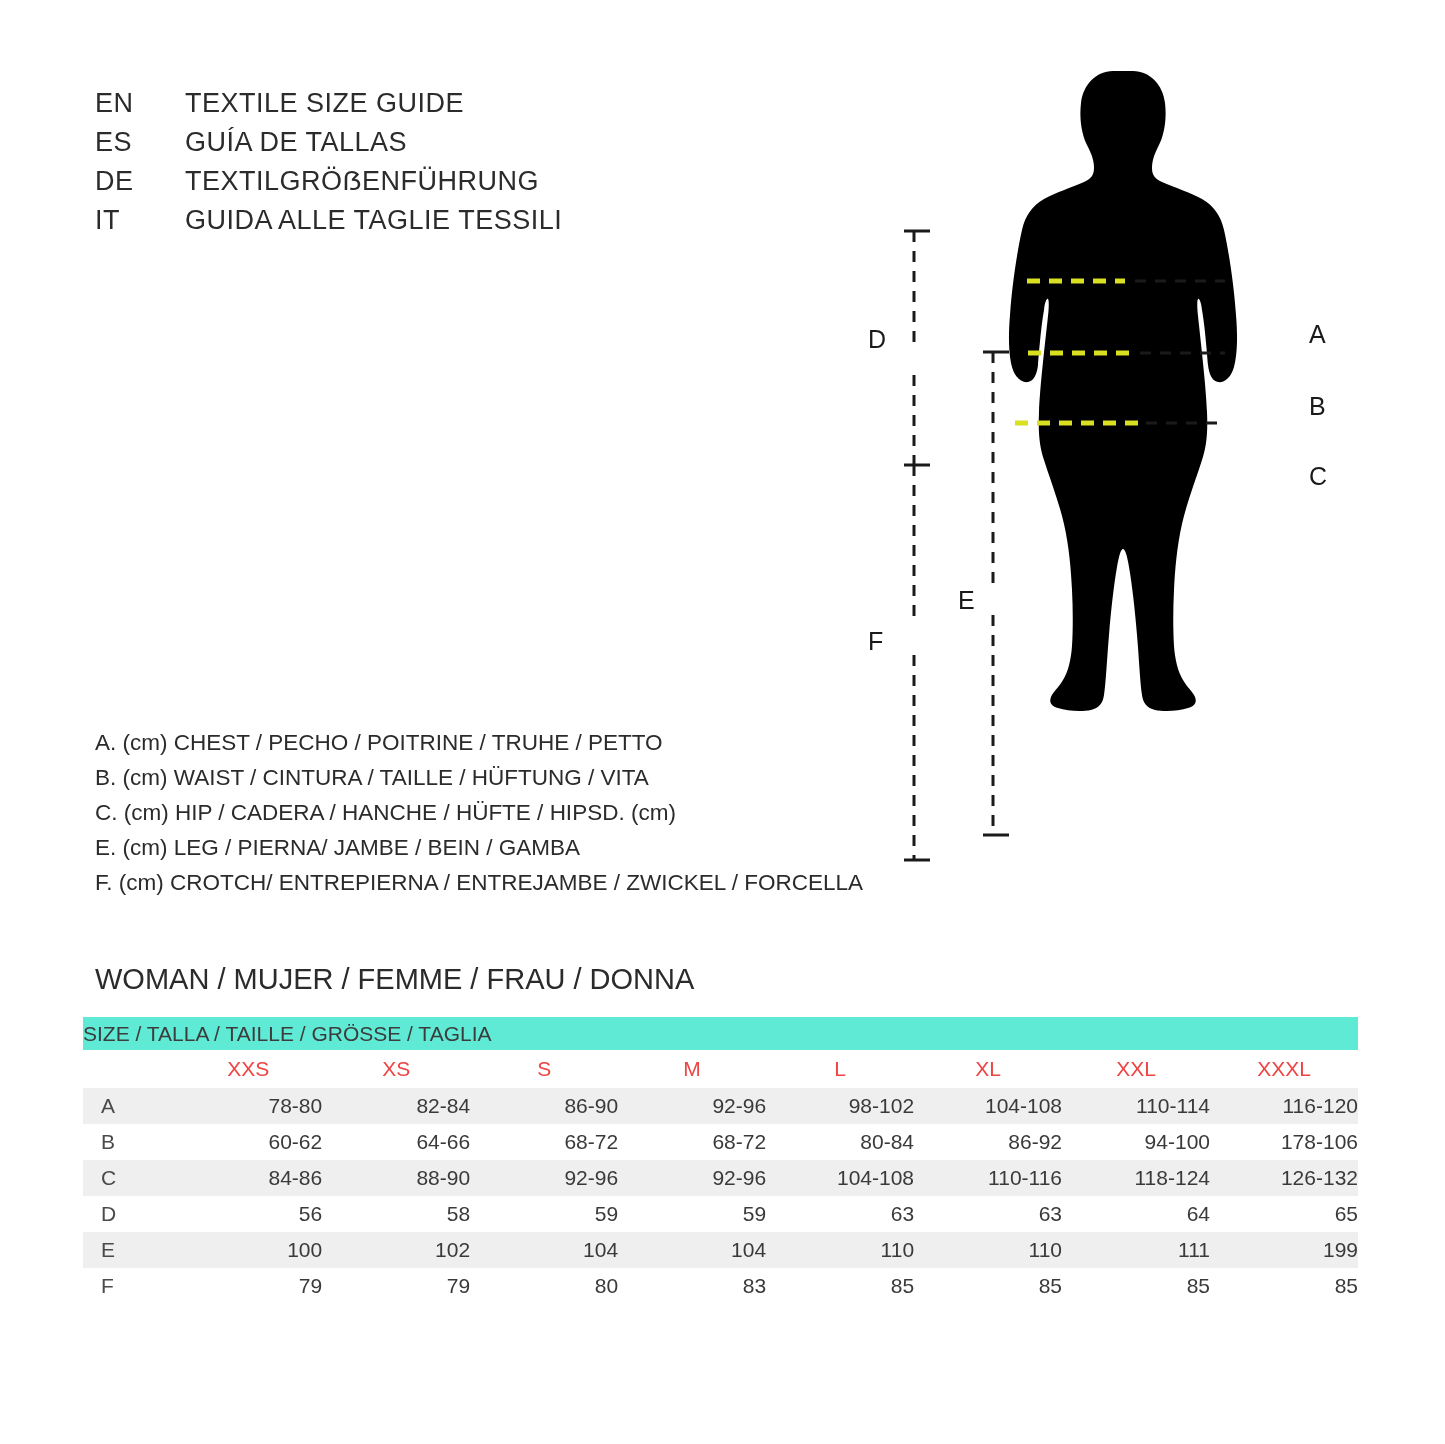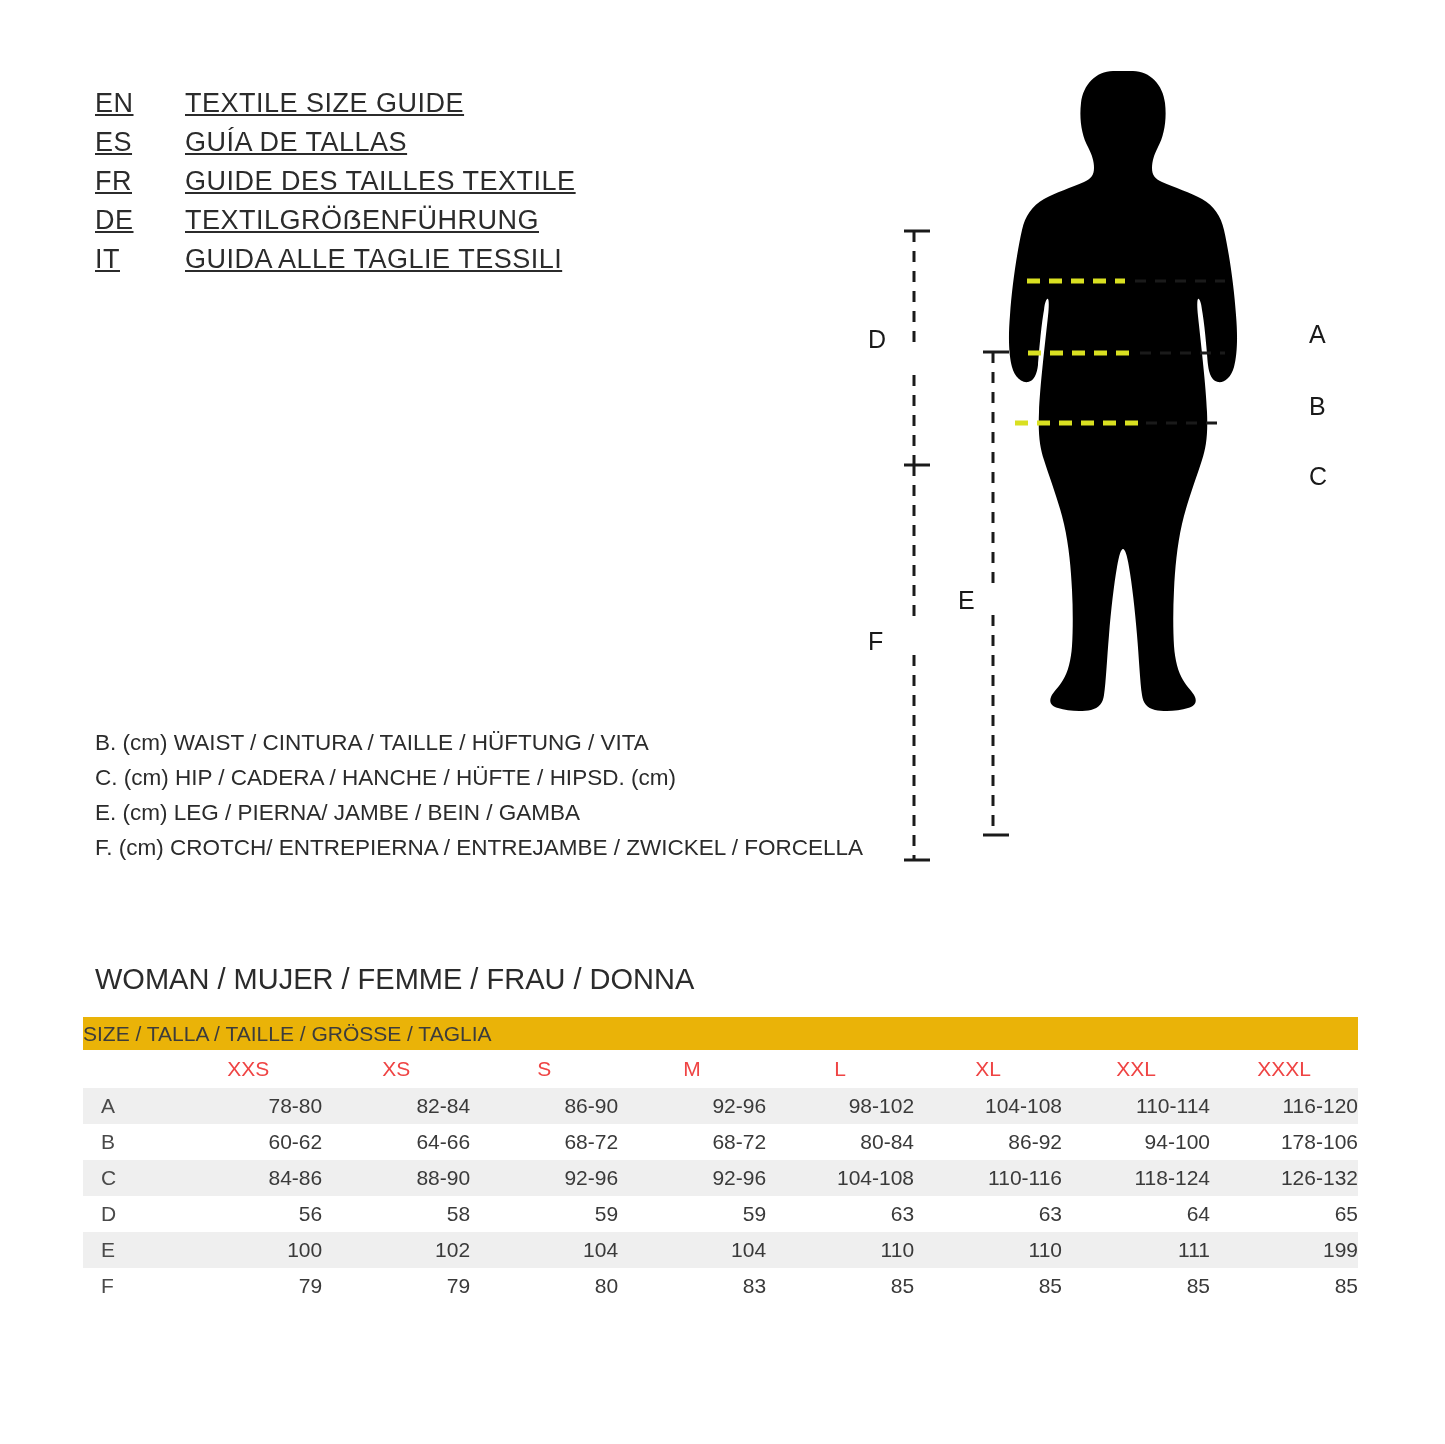--- a/index.html
+++ b/index.html
@@ -27,21 +27,20 @@
     left: 95px;
     top: 88px;
   }
   .title-row {
     display: flex;
     align-items: baseline;
     height: 39px;
     font-size: 27px;
     letter-spacing: 0.5px;
     color: #2b2b2b;
-    text-decoration: underline;
   }
   .title-lang {
     width: 90px;
     flex: 0 0 90px;
   }
   .title-text {
     white-space: nowrap;
   }
 
   
@@ -77,21 +76,21 @@
     border-collapse: collapse;
     width: 100%;
     font-size: 21px;
     color: #3a3a3a;
   }
   table.size-table td, table.size-table th {
     padding: 0;
     font-weight: normal;
   }
   .hdr-band td {
-    background: #eab308;
+    background: #5eead4;
     height: 33px;
     text-align: left;
     padding-left: 15px;
     font-size: 21px;
     color: #3c3c3c;
   }
   .col-head td {
     height: 38px;
     text-align: center;
     color: #ef4444;
@@ -137,24 +136,20 @@
 <div class="page">
 
   <div class="titles">
     <div class="title-row">
       <span class="title-lang">EN</span>
       <span class="title-text">TEXTILE SIZE GUIDE</span>
     </div>
     <div class="title-row">
       <span class="title-lang">ES</span>
       <span class="title-text">GUÍA DE TALLAS</span>
-    </div>
-    <div class="title-row">
-      <span class="title-lang">FR</span>
-      <span class="title-text">GUIDE DES TAILLES TEXTILE</span>
     </div>
     <div class="title-row">
       <span class="title-lang">DE</span>
       <span class="title-text">TEXTILGRÖẞENFÜHRUNG</span>
     </div>
     <div class="title-row">
       <span class="title-lang">IT</span>
       <span class="title-text">GUIDA ALLE TAGLIE TESSILI</span>
     </div>
   </div>
@@ -255,20 +250,21 @@
 
     <div style="position:absolute; left:479px; top:265px; font-size:25px;">A</div>
     <div style="position:absolute; left:479px; top:337px; font-size:25px;">B</div>
     <div style="position:absolute; left:479px; top:407px; font-size:25px;">C</div>
     <div style="position:absolute; left:38px; top:270px; font-size:25px;">D</div>
     <div style="position:absolute; left:128px; top:531px; font-size:25px;">E</div>
     <div style="position:absolute; left:38px; top:572px; font-size:25px;">F</div>
   </div>
 
   <div class="legend">
+    <div class="legend-row">A. (cm) CHEST / PECHO / POITRINE / TRUHE / PETTO</div>
     <div class="legend-row">B. (cm) WAIST / CINTURA / TAILLE / HÜFTUNG / VITA</div>
     <div class="legend-row">C. (cm) HIP / CADERA / HANCHE / HÜFTE / HIPSD. (cm)</div>
     <div class="legend-row">E. (cm) LEG / PIERNA/ JAMBE / BEIN / GAMBA</div>
     <div class="legend-row">F. (cm) CROTCH/ ENTREPIERNA / ENTREJAMBE / ZWICKEL / FORCELLA</div>
   </div>
 
   <div class="group-label">WOMAN / MUJER / FEMME / FRAU / DONNA</div>
 
   <div class="table-wrap">
     <table class="size-table">

